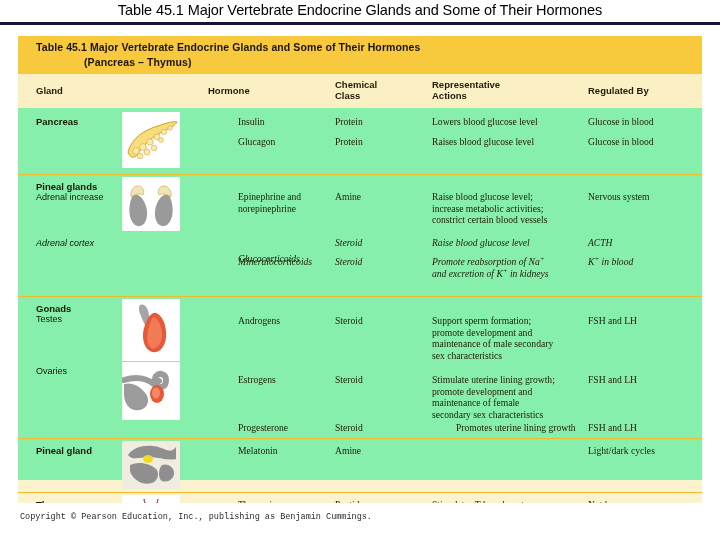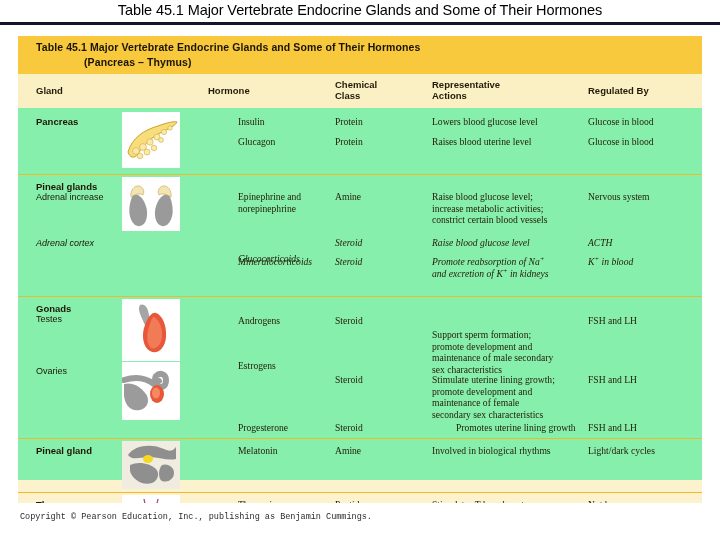--- a/index.html
+++ b/index.html
@@ -161,21 +161,21 @@
         </svg>
       </div>
 
       <div class="cell c-horm" style="top:8px;">Insulin</div>
       <div class="cell c-class" style="top:8px;">Protein</div>
       <div class="cell c-act" style="top:8px;">Lowers blood glucose level</div>
       <div class="cell c-reg" style="top:8px;">Glucose in blood</div>
 
       <div class="cell c-horm" style="top:28px;">Glucagon</div>
       <div class="cell c-class" style="top:28px;">Protein</div>
-      <div class="cell c-act" style="top:28px;">Raises blood uterine level</div>
+      <div class="cell c-act" style="top:28px;">Raises blood glucose level</div>
       <div class="cell c-reg" style="top:28px;">Glucose in blood</div>
     </div>
 
     <div class="grp" style="top:66px;height:58px;">
       <div class="gland-name" style="top:6px;">Pineal glands</div>
       <div class="gland-sub" style="top:17px;">Adrenal increase</div>
       <div class="organ" style="left:104px;top:2px;width:58px;height:54px;">
         <svg width="58" height="54" viewBox="0 0 58 54">
           <rect width="58" height="54" fill="#fff"></rect>
           <path d="M10 20 C6 30 6 42 13 48 C20 52 26 45 25 34 C24 26 20 20 16 18 C13 17 11 18 10 20 Z" fill="#9a9a9a"></path>
@@ -215,40 +215,40 @@
         <svg width="58" height="62" viewBox="0 0 58 62">
           <rect width="58" height="62" fill="#fff"></rect>
           <path d="M18 6 C22 4 26 8 27 16 C28 24 31 28 34 31 C30 34 25 31 22 24 C19 17 15 10 18 6 Z" fill="#a5a5a5"></path>
           <path d="M34 14 C40 16 45 26 44 38 C43 50 35 56 28 52 C21 48 19 36 23 26 C26 18 30 13 34 14 Z" fill="#e8573a"></path>
           <path d="M32 18 C37 21 41 29 40 38 C39 46 34 51 29 49 C25 46 24 36 27 28 C29 22 30 18 32 18 Z" fill="#f07b56"></path>
         </svg>
       </div>
 
       <div class="cell c-horm" style="top:18px;">Androgens</div>
       <div class="cell c-class" style="top:18px;">Steroid</div>
-      <div class="cell c-act" style="top:18px;margin-top:14px;">Support sperm formation;
+      <div class="cell c-act" style="top:18px;">Support sperm formation;
 promote development and
 maintenance of male secondary
 sex characteristics</div>
       <div class="cell c-reg" style="top:18px;">FSH and LH</div>
     </div>
 
     <div class="grp" style="top:252px;border-top:none;height:78px;">
       <div class="gland-sub" style="top:6px;">Ovaries</div>
       <div class="organ" style="left:104px;top:2px;width:58px;height:58px;">
         <svg width="58" height="58" viewBox="0 0 58 58">
           <rect width="58" height="58" fill="#fff"></rect>
           <path d="M2 18 C14 14 24 16 32 22 C40 28 44 24 44 18 C44 12 38 10 34 14 C32 17 34 20 37 19" fill="none" stroke="#9b9b9b" stroke-width="6" stroke-linecap="round"></path>
           <path d="M2 22 C10 20 18 24 24 32 C28 38 26 46 18 48 C8 50 2 42 2 32 Z" fill="#9b9b9b"></path>
           <ellipse cx="35" cy="32" rx="7" ry="9" fill="#e8573a"></ellipse>
           <ellipse cx="34" cy="31" rx="4" ry="5.5" fill="#f28a63"></ellipse>
         </svg>
       </div>
 
-      <div class="cell c-horm" style="top:0;">Estrogens</div>
+      <div class="cell c-horm" style="top:14px;">Estrogens</div>
       <div class="cell c-class" style="top:14px;">Steroid</div>
       <div class="cell c-act" style="top:14px;width:168px;">Stimulate uterine lining growth;
 promote development and
 maintenance of female
 secondary sex characteristics</div>
       <div class="cell c-reg" style="top:14px;">FSH and LH</div>
 
       <div class="cell c-horm" style="top:62px;">Progesterone</div>
       <div class="cell c-class" style="top:62px;">Steroid</div>
       <div class="cell c-act" style="top:62px;width:168px;margin-left:24px;">Promotes uterine lining growth</div>
@@ -262,21 +262,20 @@
           <rect width="58" height="48" fill="#f0ece0"></rect>
           <path d="M6 14 C12 4 30 2 42 8 C50 12 52 8 54 6 L54 18 C46 20 36 16 28 16 C18 16 10 20 6 14 Z" fill="#8f8f8f"></path>
           <path d="M8 24 C16 20 28 22 34 28 C38 32 36 40 30 42 C20 45 10 38 8 30 Z" fill="#8f8f8f"></path>
           <path d="M40 24 C46 22 52 26 52 32 C52 38 46 42 40 40 C36 38 36 28 40 24 Z" fill="#8f8f8f"></path>
           <ellipse cx="26" cy="18" rx="5" ry="4" fill="#f5d820"></ellipse>
         </svg>
       </div>
 
       <div class="cell c-horm" style="top:6px;">Melatonin</div>
       <div class="cell c-class" style="top:6px;">Amine</div>
-      <div class="cell c-act" style="top:6px;">Involved in biological rhythms</div>
       <div class="cell c-reg" style="top:6px;">Light/dark cycles</div>
     </div>
 
     <div class="grp" style="top:384px;height:60px;">
       <div class="gland-name" style="top:6px;">Thymus</div>
       <div class="organ" style="left:104px;top:2px;width:58px;height:56px;">
         <svg width="58" height="56" viewBox="0 0 58 56">
           <rect width="58" height="56" fill="#fff"></rect>
           <path d="M22 4 C24 14 22 24 18 34 C15 42 14 50 18 52 L40 52 C44 50 43 42 40 34 C36 24 34 14 36 4 C34 12 32 16 29 18 C26 16 24 12 22 4 Z" fill="#c2559b" stroke="#9c3f7c" stroke-width="0.8"></path>
           <g fill="#d478b4" opacity="0.9">

